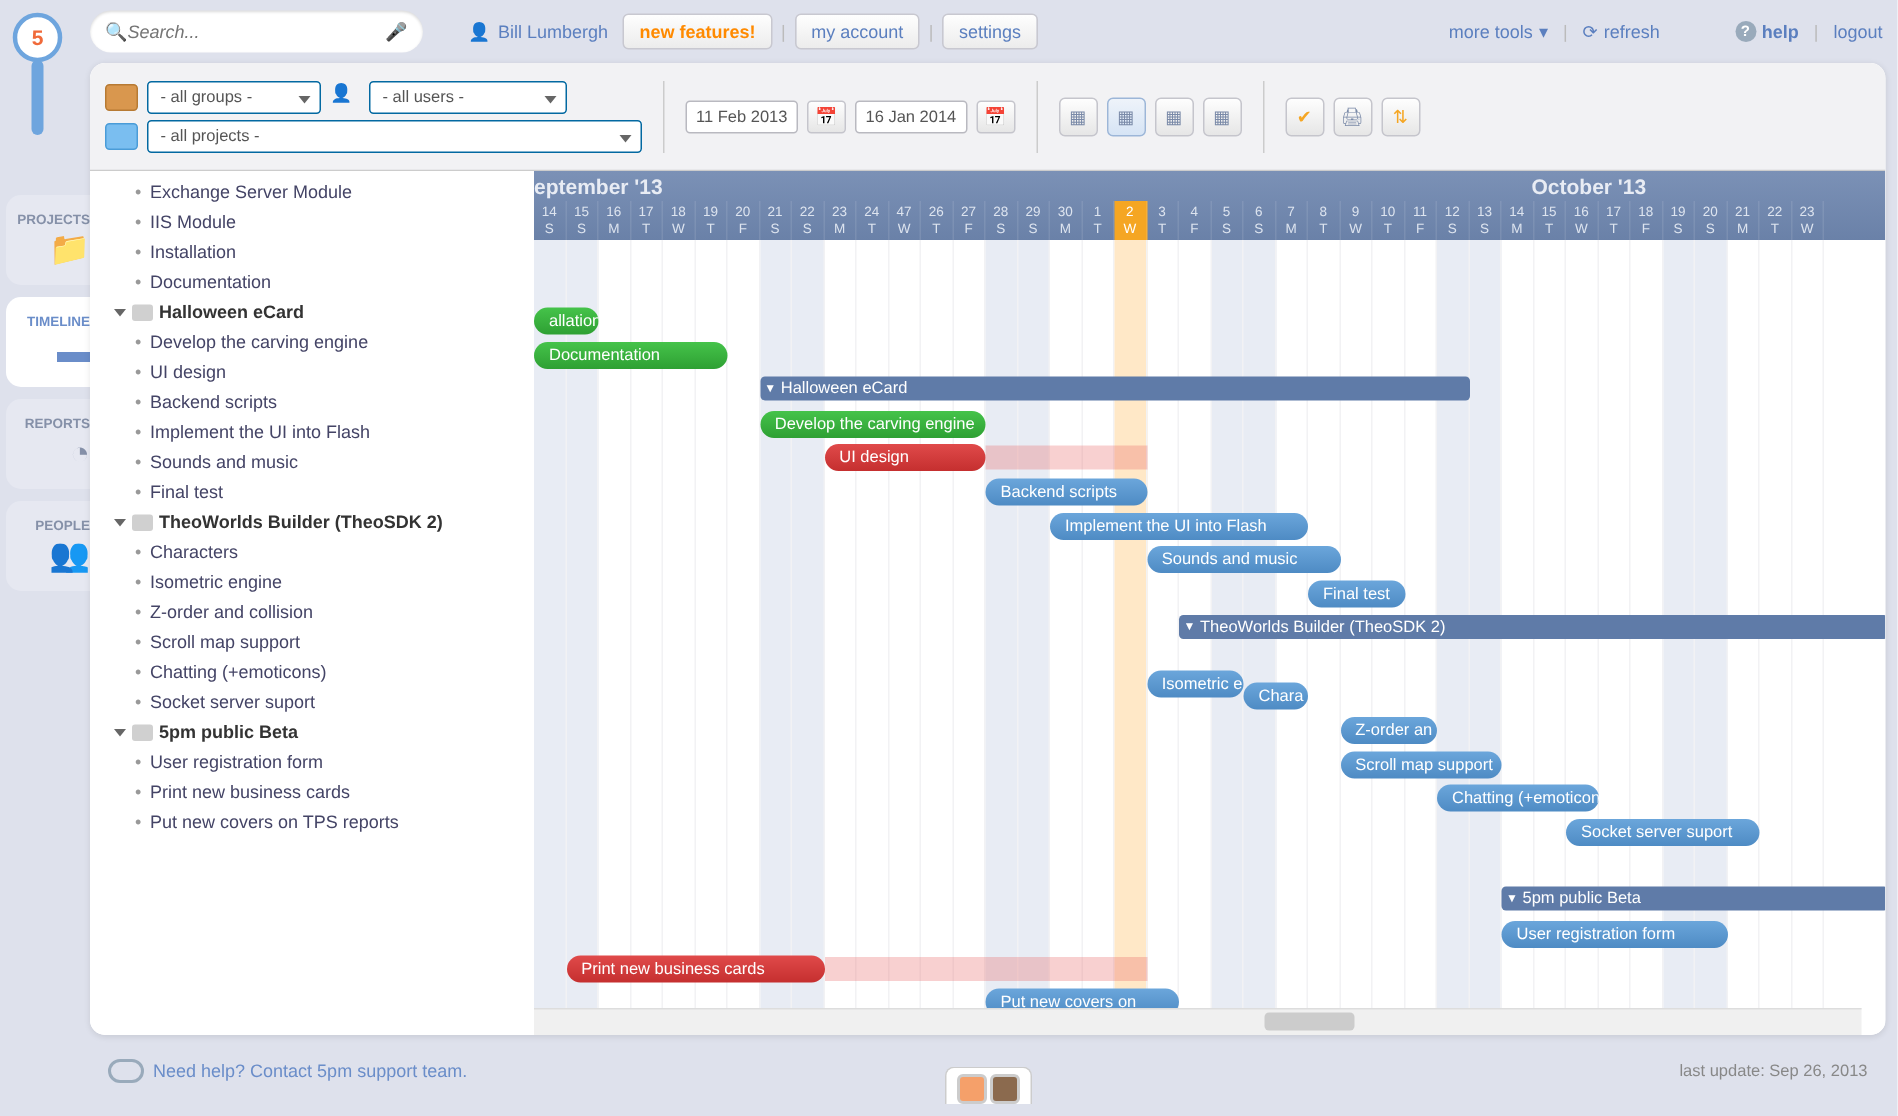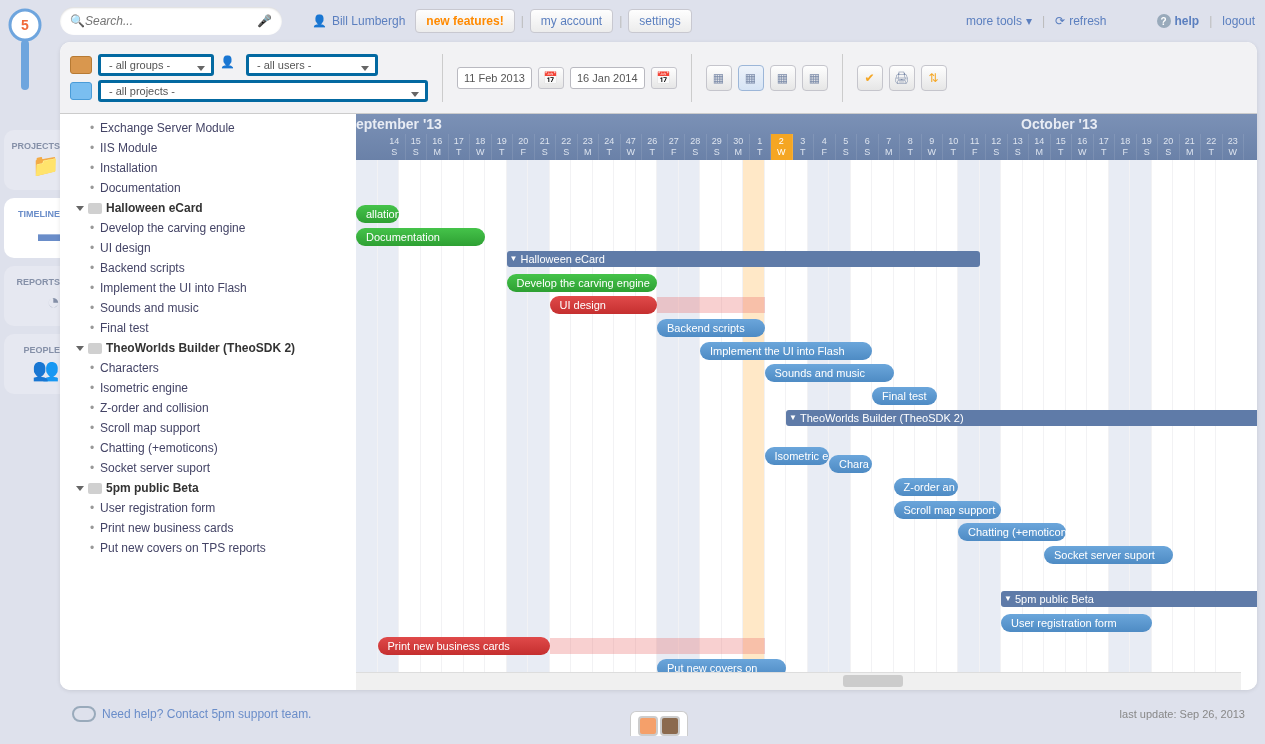--- a/index.html
+++ b/index.html
@@ -23,21 +23,21 @@
 .toplink.help { font-weight:bold;}
 
 
 .mainframe { position:absolute; left:60px; right:8px; top:42px; height:648px; background:#fff; border-radius:10px; box-shadow: 0 1px 4px rgba(0,0,0,0.1); overflow:hidden; display:flex; flex-direction:column;}
 .toolbar { height:72px; background:#f2f2f4; border-bottom:1px solid #ccc; display:flex; align-items:center; padding:0 10px; gap:14px; border-radius: 10px 10px 0 0;}
 .tb-group { display:flex; flex-direction:column; gap:4px;}
 .tb-row { display:flex; align-items:center; gap:6px;}
 .folder-icon { width:22px; height:18px; background:#d9974e; border-radius:3px; border:1px solid #b77a33;}
 .folder-icon.blue { background:#7abef0; border-color:#4a9cd8;}
 .user-ico { width:20px; height:20px; color:#5b7fbf;}
-.dropdown { height:22px; background:#fff; border:3px solid #0369a1; border-radius:3px; display:flex; align-items:center; padding:0 20px 0 8px; color:#555; position:relative; font-size:11px;}
+.dropdown { height:22px; background:#fff; border:1px solid #0369a1; border-radius:3px; display:flex; align-items:center; padding:0 20px 0 8px; color:#555; position:relative; font-size:11px;}
 .dropdown:after { content:""; position:absolute; right:6px; top:9px; border-left:4px solid transparent; border-right:4px solid transparent; border-top:5px solid #666;}
 .dd-groups{width:116px;} .dd-users{width:132px;} .dd-projects{width:330px;text-align:right;}
 .vsep { width:1px; height:48px; background:#ccc;}
 .datebox { height:22px; background:#fff; border:1px solid #b9b9c0; border-radius:3px; padding:0 6px; display:flex; align-items:center; font-size:11px; color:#555;}
 .iconbtn { width:26px; height:26px; background:linear-gradient(#fefefe,#e6e6e6); border:1px solid #c5c5cc; border-radius:4px; display:flex; align-items:center; justify-content:center; color:#7a8aa8; cursor:pointer;}
 .iconbtn.active { background:linear-gradient(#eef3fa,#d6e4f5); border-color:#9cb6d8;}
 .iconbtn.check{ color:#f5a623;}
 .cal-ico{width:26px;height:22px;background:linear-gradient(#fefefe,#e6e6e6);border:1px solid #c5c5cc;border-radius:3px;display:flex;align-items:center;justify-content:center;color:#7a8aa8;}
 
 
@@ -54,21 +54,21 @@
 .tnode.project { font-weight:bold; color:#333; padding-left:8px; display:flex; align-items:center; gap:4px;}
 .tnode.task { color:#446; padding-left:32px; position:relative;}
 .tnode.task:before{content:"•"; position:absolute; left:22px; color:#999;}
 .arrow-down{display:inline-block;width:0;height:0;border-left:4px solid transparent;border-right:4px solid transparent;border-top:5px solid #666;}
 .mini-folder{width:14px;height:11px;background:#d0d0d0;border-radius:2px;display:inline-block;}
 
 .gantt { flex:1; position:relative; overflow:hidden; background:#fff;}
 .ghdr { height:46px; background:linear-gradient(#7b91b6,#6a81a8); color:#fff; position:relative;}
 .month-row { height:20px; display:flex; position:relative;}
 .month { position:absolute; top:2px; font-size:14px; font-weight:bold; color:#e8ecf4;}
-.day-row { height:26px; display:flex; position:absolute; bottom:0;margin-left:28px;}
+.day-row { height:26px; display:flex; position:absolute; bottom:0;}
 .daycell{ width:21.5px; text-align:center; font-size:9px; line-height:11px; padding-top:2px; color:#dde4ef; border-right:1px solid rgba(255,255,255,0.1);}
 .daycell .dn{display:block;}
 .daycell.today{ background:#f5a623; color:#fff;}
 .gbody { position:absolute; top:46px; bottom:18px; left:0; right:0; overflow:hidden;}
 .gbg { position:absolute; inset:0; display:flex;}
 .gcol { width:21.5px; border-right:1px solid #f2f2f4;}
 .gcol.we { background:#e8ecf4;}
 .gcol.today { background:#ffe8c7;}
 .bar { position:absolute; height:18px; border-radius:9px; color:#fff; font-size:11px; line-height:18px; padding:0 10px; white-space:nowrap; overflow:hidden;}
 .bar.green{ background:linear-gradient(#45c34a,#2ea033);}

